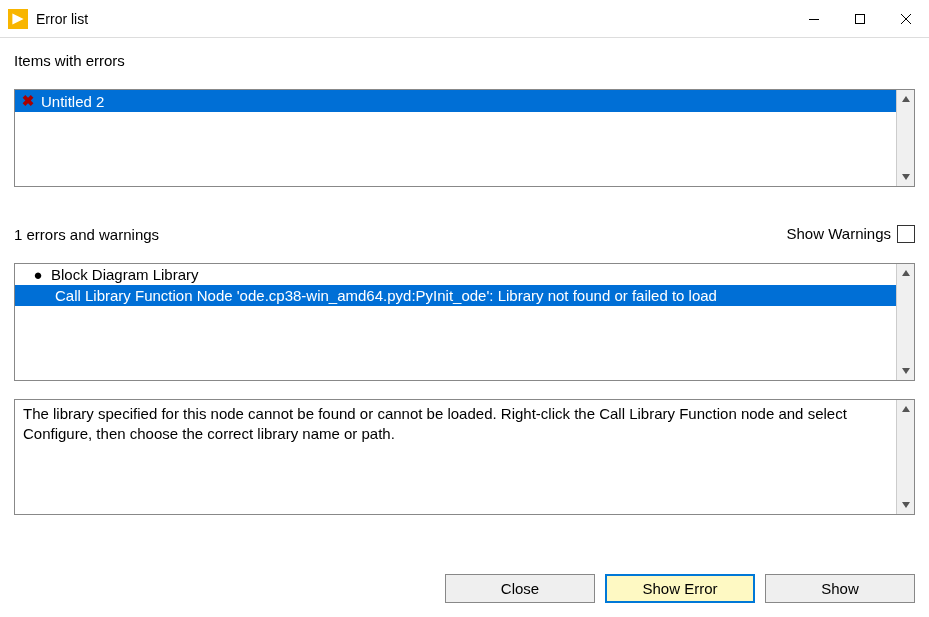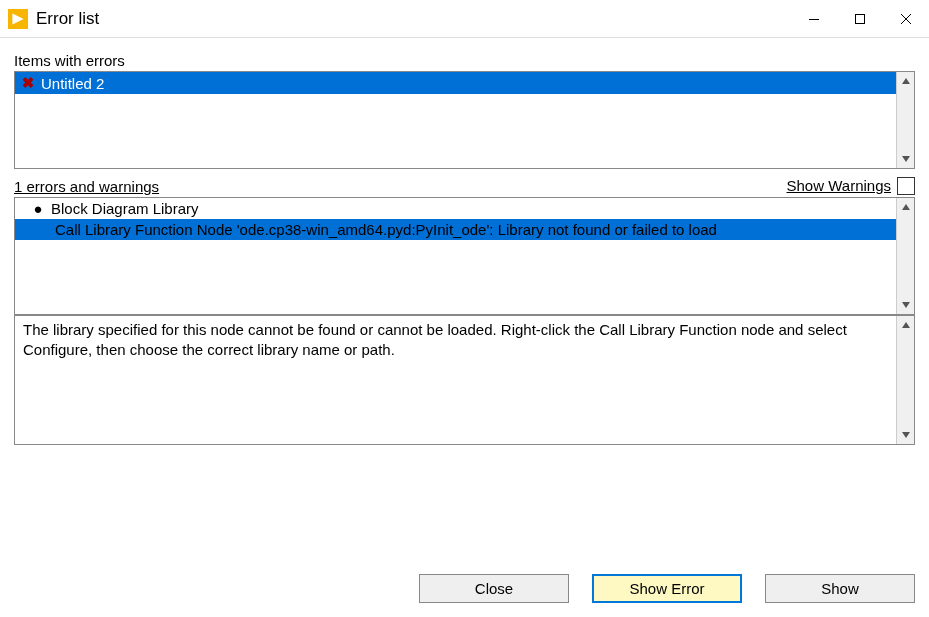--- a/index.html
+++ b/index.html
@@ -21,33 +21,33 @@
       border-bottom: 1px solid #ddd;
       padding-left: 8px;
     }
     .titlebar .icon {
       width: 20px; height: 20px;
       background: #f8b500;
       display: flex; align-items: center; justify-content: center;
       margin-right: 8px;
     }
     .titlebar .icon svg { width: 14px; height: 14px; }
-    .titlebar .title { font-size: 17px; flex: 1; }
+    .titlebar .title { font-size: 14px; flex: 1; }
     .winbtn {
       width: 46px; height: 100%;
       display: flex; align-items: center; justify-content: center;
       cursor: pointer;
     }
     .winbtn svg { width: 12px; height: 12px; }
     
     .content {
       padding: 14px 14px 14px 14px;
       display: flex;
       flex-direction: column;
-      gap: 0;
+      gap: 18px;
       flex: 1;
     }
     .section-label {
       font-size: 15px;
       margin-bottom: 2px;
       display: flex;
       justify-content: space-between;
       align-items: center;
     }
     .listbox {
@@ -66,51 +66,51 @@
       background: #f0f0f0;
     }
     .scrollbtn {
       height: 18px;
       display: flex; align-items: center; justify-content: center;
       cursor: pointer;
     }
     .scrollbtn svg { width: 10px; height: 10px; fill: #555; }
     .items-box { height: 98px; }
     .errors-box { height: 118px; }
-    .details-box { height: 130px; justify-content: center; }
+    .details-box { height: 116px; justify-content: center; }
     .row {
       display: flex;
       align-items: center;
       padding: 2px 6px;
       font-size: 15px;
       gap: 6px;
     }
     .row.selected { background: #006fd6; color: #fff; }
-    .row.selected2 { background: #006fd6; color: #000000; padding-left: 40px; }
+    .row.selected2 { background: #006fd6; color: #ffffff; padding-left: 40px; }
     .row .x-icon { color: #a80000; font-weight: bold; width: 14px; display: inline-flex; justify-content: center; }
     .row.selected .x-icon { color: #a80000; }
     .row .bullet { color: #000; font-weight: bold; width: 14px; display: inline-flex; justify-content: center; }
     .checkbox-wrap {
       display: flex; align-items: flex-start; gap: 6px;
     }
     .checkbox {
       width: 18px; height: 18px; border: 1px solid #333; background: #fff;
       cursor: pointer;
     }
     .details-text {
       padding: 4px 8px;
       font-size: 15px;
       line-height: 1.35;
     }
     
     .buttonbar {
       padding: 10px 14px 14px 14px;
       display: flex;
       justify-content: flex-end;
-      gap: 23px;
+      gap: 10px;
     }
     .btn {
       width: 150px;
       height: 29px;
       border: 1px solid #888;
       background: #efefef;
       font-size: 15px;
       cursor: pointer;
       display: flex; align-items: center; justify-content: center;
     }
@@ -163,21 +163,21 @@
           </svg>
         </div>
       <div class="scrollbtn">
           <svg viewBox="0 0 10 10">
             <polygon points="1,2 9,2 5,8"></polygon>
           </svg>
         </div>
     </div>
   </div>
 
-  <div class="section-label" style="margin-top:8px;text-decoration:underline;">
+  <div class="section-label" style="margin-top:20px;">
     <span>1 errors and warnings</span>
     <span class="checkbox-wrap">
       <span>Show Warnings</span>
       <span class="checkbox"></span>
     </span>
   </div>
   <div class="listbox errors-box">
     <div class="listbox-inner">
       <div class="row" style="padding-left:16px;">
         <span class="bullet">●</span>

